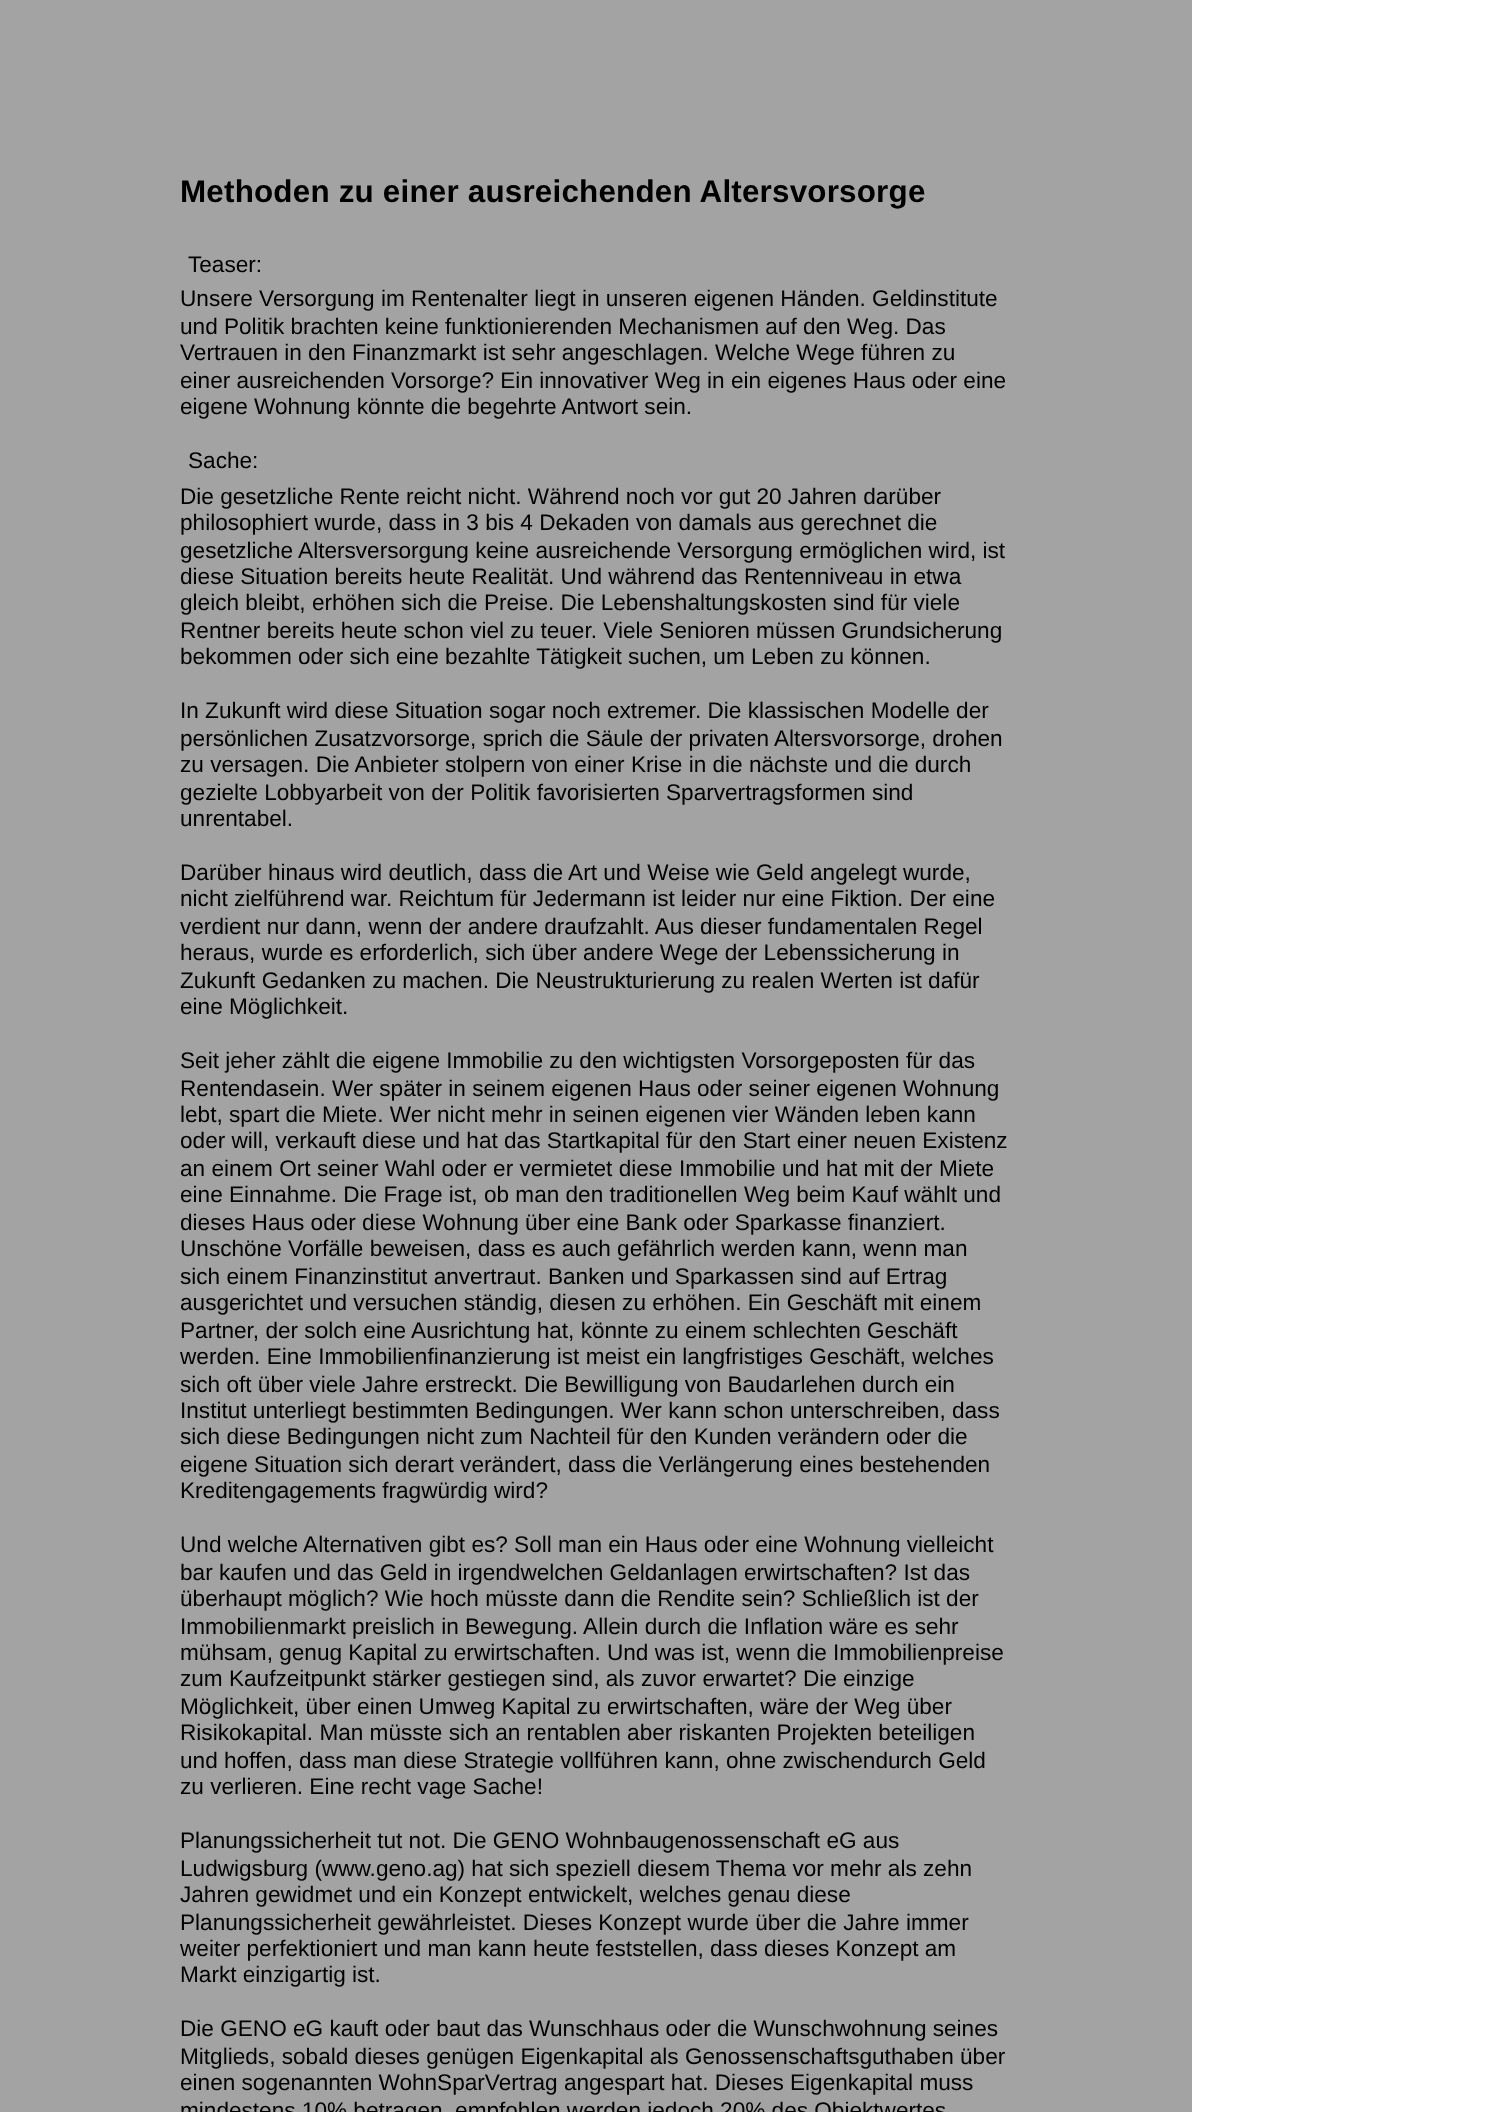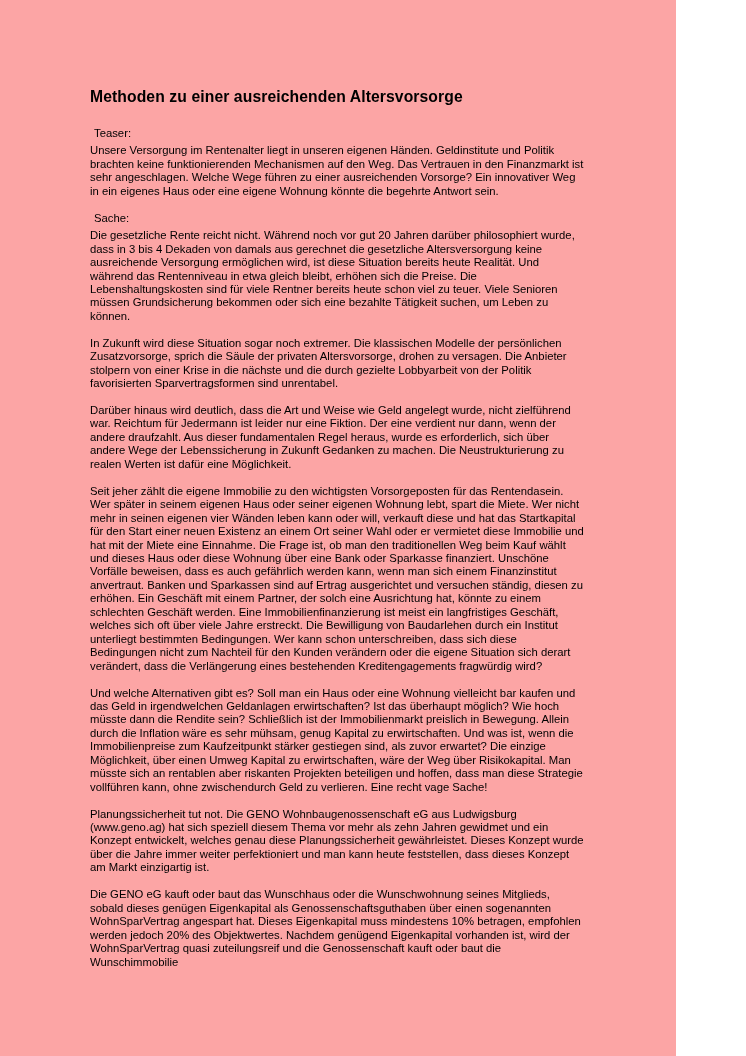--- a/index.html
+++ b/index.html
@@ -10,24 +10,24 @@
   body {
     width: 746px;
     height: 1056px;
     overflow: hidden;
     font-family: "Liberation Sans", "DejaVu Sans", sans-serif;
     color: #000000;
     -webkit-font-smoothing: antialiased;
   }
   .page {
     box-sizing: border-box;
-    width: 676px;
+    width: 596px;
     height: 1056px;
     padding: 87px 91px 40px 90px;
-    background: #fca5a5;
+    background: #a3a3a3;
   }
   .doc-title {
     font-size: 15.7px;
     font-weight: bold;
     line-height: 19px;
     margin: 0 0 21px 0;
     letter-spacing: 0.1px;
   }
   .doc-body {
     font-size: 11.3px;

